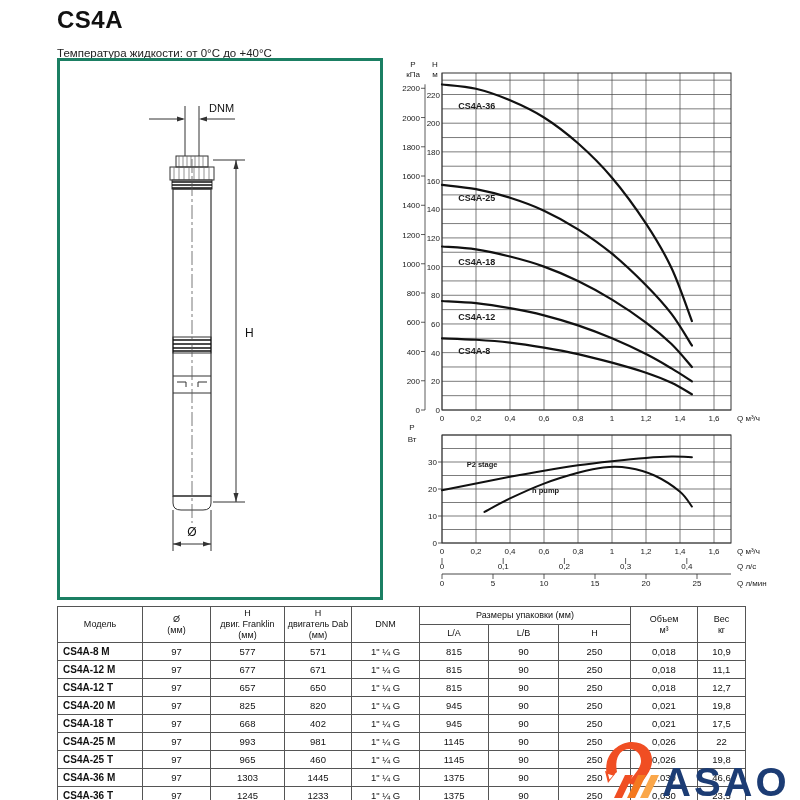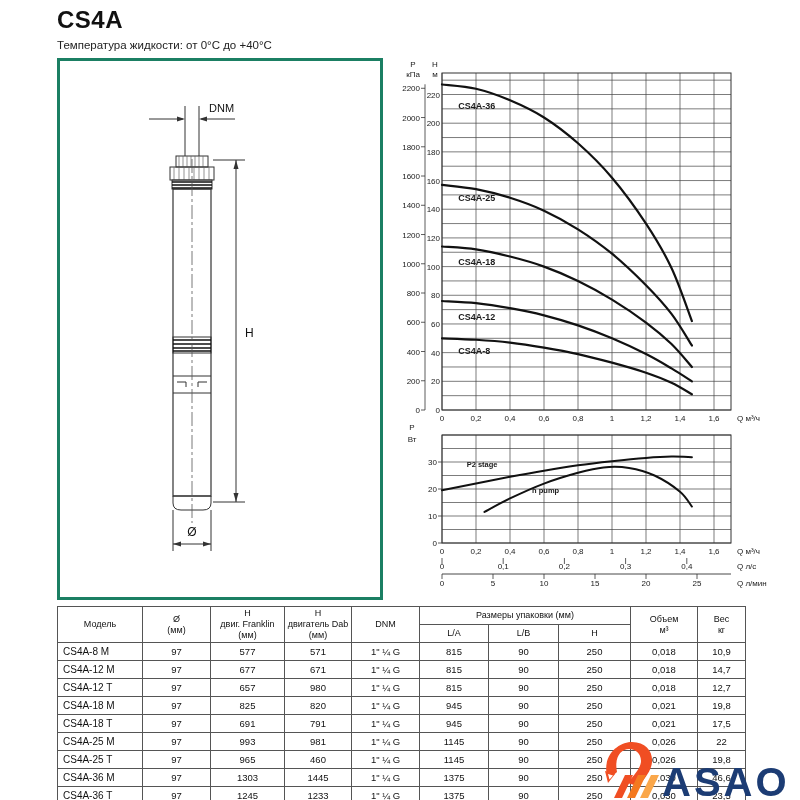--- a/index.html
+++ b/index.html
@@ -1,27 +1,27 @@
 <!DOCTYPE html>
 <html><head>
 <meta charset="utf-8">
 <style>
   html,body{margin:0;padding:0;background:#fff;}
   #page{position:relative;width:800px;height:800px;background:#fff;overflow:hidden;
         font-family:"Liberation Sans",sans-serif;color:#111;}
   #page-title{position:absolute;left:57px;top:6px;font-size:24px;font-weight:bold;letter-spacing:.5px;}
-  #page-subtitle{position:absolute;left:57px;top:39px;font-size:11.5px;color:#222;}
+  #page-subtitle{position:absolute;left:57px;top:47px;font-size:11.5px;color:#222;}
   #drawing-box{position:absolute;left:57px;top:58px;width:326px;height:542px;border:3px solid #1b7f63;box-sizing:border-box;background:#fff;}
   #head-chart{position:absolute;left:397px;top:58px;}
   #power-chart{position:absolute;left:397px;top:420px;}
   #spec-table{position:absolute;left:57px;top:606px;border-collapse:collapse;table-layout:fixed;background:#fff;border:1.5px solid #444;}
   #spec-table th,#spec-table td{border:1px solid #555;text-align:center;font-size:9.5px;padding:1px 2px;color:#111;white-space:nowrap;overflow:hidden;}
   #spec-table th{font-weight:normal;font-size:9px;line-height:11px;height:13px;}
   #spec-table td{height:15px;}
-  #spec-table td.model{text-align:left;font-weight:normal;font-size:10px;padding-left:5px;}
+  #spec-table td.model{text-align:left;font-weight:bold;font-size:10px;padding-left:5px;}
   #asao-logo{position:absolute;left:596px;top:738px;width:204px;height:62px;}
   svg text{font-family:"Liberation Sans",sans-serif;}
 </style>
 </head>
 <body>
 
 <div id="page">
 
   <div id="page-title">CS4A</div>
   <div id="page-subtitle">Температура жидкости: от 0°C до +40°C</div>
@@ -326,51 +326,51 @@
         <tr>
           <td class="model">CS4A-12 M</td>
           <td>97</td>
           <td>677</td>
           <td>671</td>
           <td>1" ¼ G</td>
           <td>815</td>
           <td>90</td>
           <td>250</td>
           <td>0,018</td>
-          <td>14,7</td>
+          <td>11,1</td>
         </tr>
         <tr>
           <td class="model">CS4A-12 T</td>
           <td>97</td>
           <td>657</td>
-          <td>980</td>
+          <td>650</td>
           <td>1" ¼ G</td>
           <td>815</td>
           <td>90</td>
           <td>250</td>
           <td>0,018</td>
           <td>12,7</td>
         </tr>
         <tr>
-          <td class="model">CS4A-18 M</td>
+          <td class="model">CS4A-20 M</td>
           <td>97</td>
           <td>825</td>
           <td>820</td>
           <td>1" ¼ G</td>
           <td>945</td>
           <td>90</td>
           <td>250</td>
           <td>0,021</td>
           <td>19,8</td>
         </tr>
         <tr>
           <td class="model">CS4A-18 T</td>
           <td>97</td>
-          <td>691</td>
-          <td>791</td>
+          <td>668</td>
+          <td>402</td>
           <td>1" ¼ G</td>
           <td>945</td>
           <td>90</td>
           <td>250</td>
           <td>0,021</td>
           <td>17,5</td>
         </tr>
         <tr>
           <td class="model">CS4A-25 M</td>
           <td>97</td>

